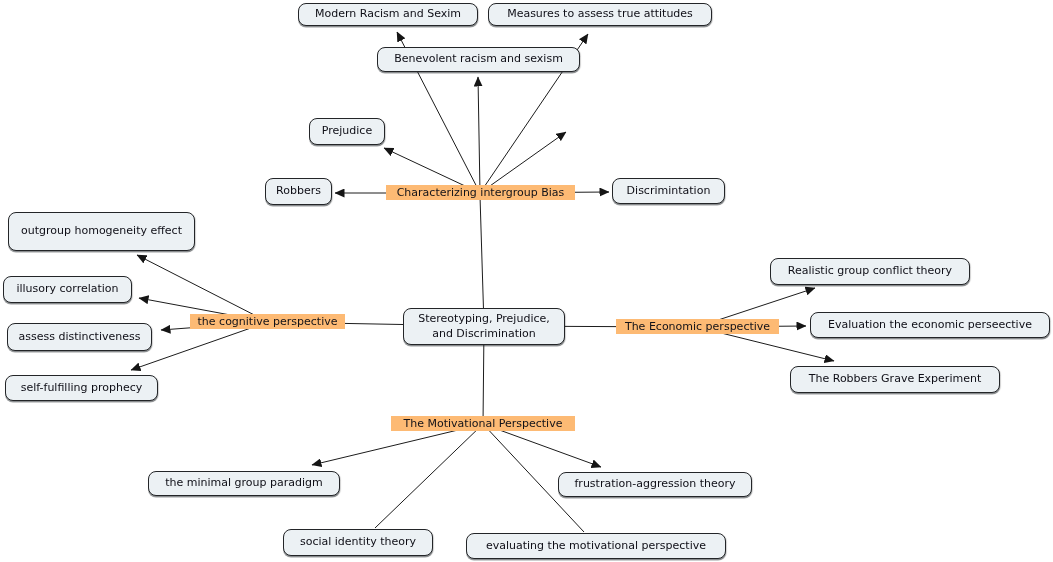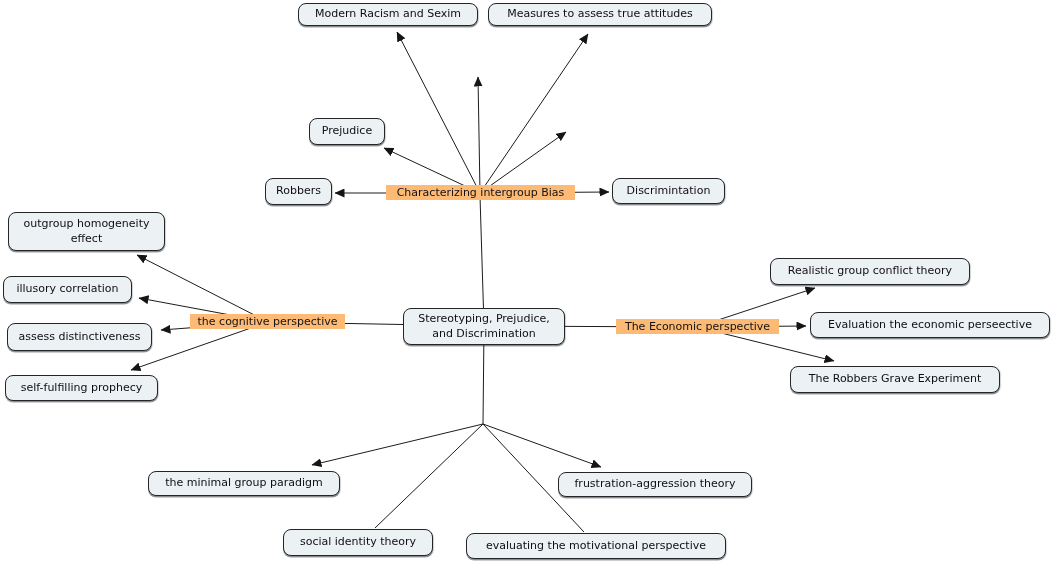--- a/index.html
+++ b/index.html
@@ -55,36 +55,38 @@
     <line x1="697" y1="327" x2="806" y2="326" marker-end="url(#arw)"></line>
     <line x1="697" y1="327" x2="834" y2="361" marker-end="url(#arw)"></line>
     <line x1="483" y1="424" x2="312" y2="465" marker-end="url(#arw)"></line>
     <line x1="483" y1="424" x2="375" y2="528"></line>
     <line x1="483" y1="424" x2="584" y2="532"></line>
     <line x1="483" y1="424" x2="601" y2="467" marker-end="url(#arw)"></line>
   </svg>
 
   <div class="node" style="left:298px;top:3px;width:180px;height:23px">Modern Racism and Sexim</div>
   <div class="node" style="left:488px;top:3px;width:224px;height:23px">Measures to assess true attitudes</div>
+  <div class="node" style="left:377px;top:47px;width:203px;height:25px">Benevolent racism and sexism</div>
   <div class="node" style="left:309px;top:118px;width:76px;height:27px">Prejudice</div>
   <div class="node" style="left:265px;top:178px;width:67px;height:27px">Robbers</div>
   <div class="node" style="left:612px;top:178px;width:113px;height:26px">Discrimintation</div>
   <div class="hub" style="left:386px;top:185px;width:189px;height:15px">Characterizing intergroup Bias</div>
 
   <div class="node wrap" style="left:403px;top:308px;width:162px;height:37px">Stereotyping, Prejudice, and Discrimination</div>
 
   <div class="hub" style="left:190px;top:314px;width:155px;height:15px">the cognitive perspective</div>
-  <div class="node wrap" style="left:8px;top:212px;width:157px;height:39px">outgroup homogeneity effect</div>
+  <div class="node wrap" style="left:8px;top:212px;width:187px;height:39px">outgroup homogeneity effect</div>
   <div class="node" style="left:3px;top:276px;width:129px;height:27px">illusory correlation</div>
   <div class="node" style="left:7px;top:323px;width:145px;height:28px">assess distinctiveness</div>
   <div class="node" style="left:5px;top:375px;width:153px;height:26px">self-fulfilling prophecy</div>
 
   <div class="hub" style="left:616px;top:319px;width:163px;height:15px">The Economic perspective</div>
   <div class="node" style="left:770px;top:258px;width:200px;height:27px">Realistic group conflict theory</div>
   <div class="node" style="left:810px;top:312px;width:240px;height:26px">Evaluation the economic perseective</div>
   <div class="node" style="left:790px;top:366px;width:210px;height:27px">The Robbers Grave Experiment</div>
 
+  <div class="hub" style="left:391px;top:416px;width:184px;height:15px">The Motivational Perspective</div>
   <div class="node" style="left:148px;top:471px;width:192px;height:25px">the minimal group paradigm</div>
   <div class="node" style="left:283px;top:529px;width:150px;height:27px">social identity theory</div>
   <div class="node" style="left:466px;top:533px;width:260px;height:26px">evaluating the motivational perspective</div>
   <div class="node" style="left:558px;top:472px;width:194px;height:25px">frustration-aggression theory</div>
 
 </div>
 
 </body></html>

